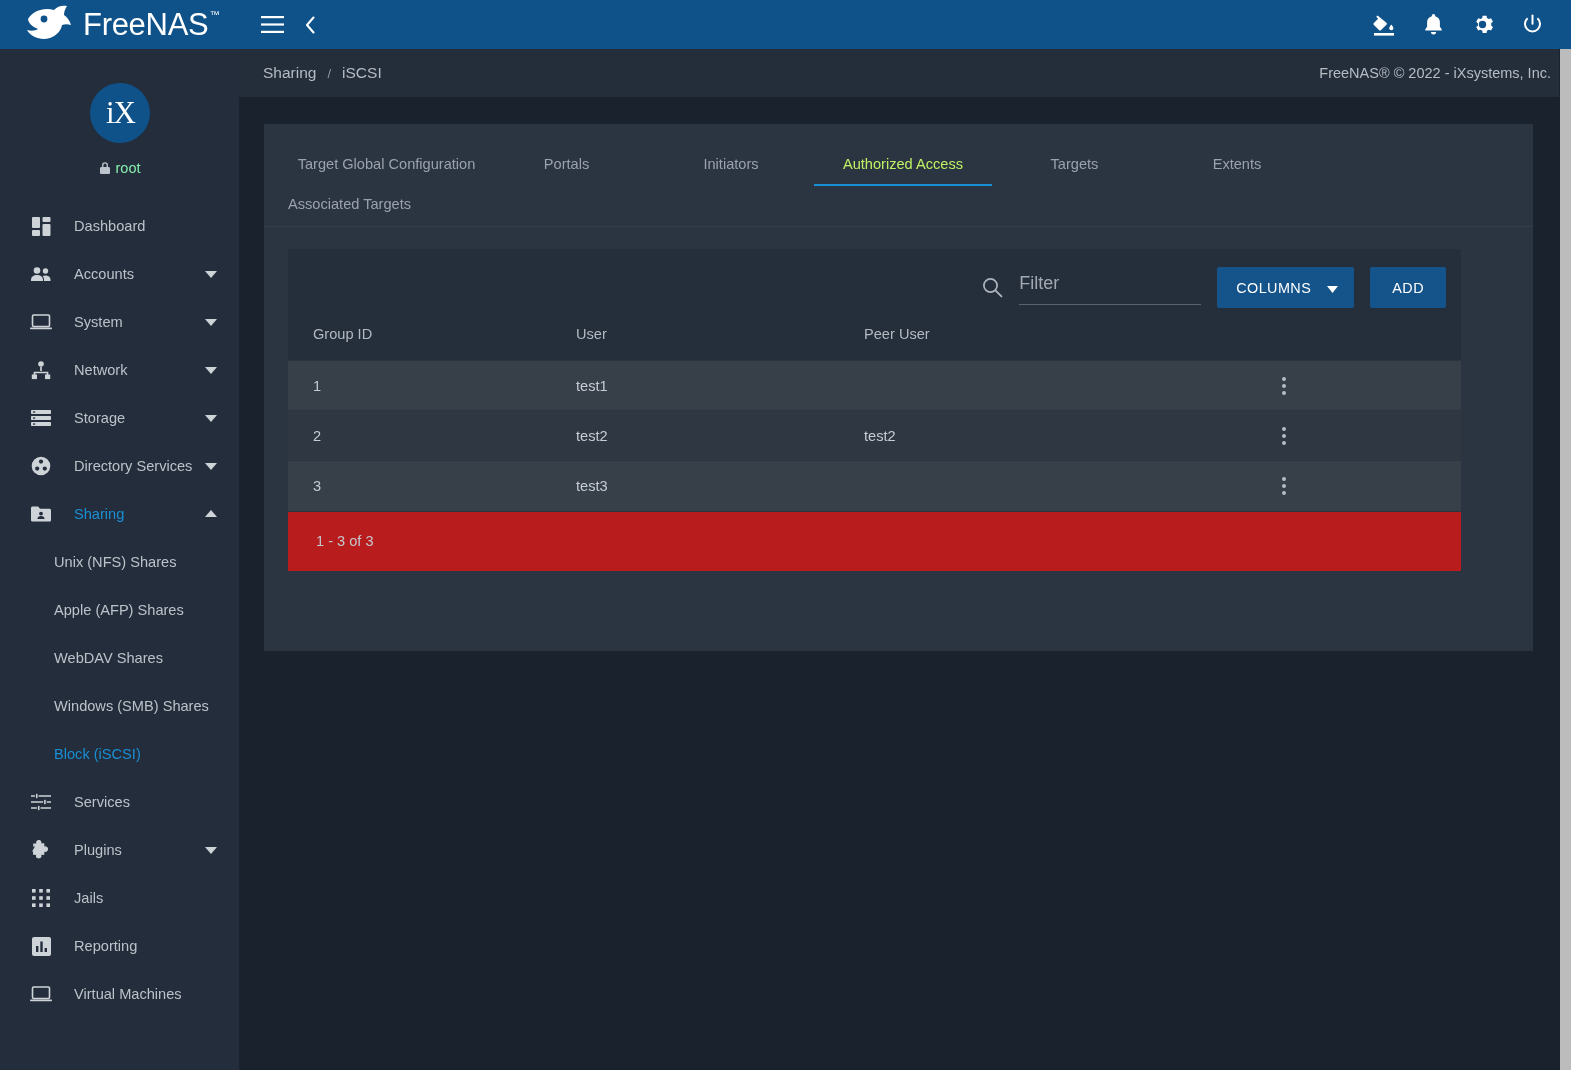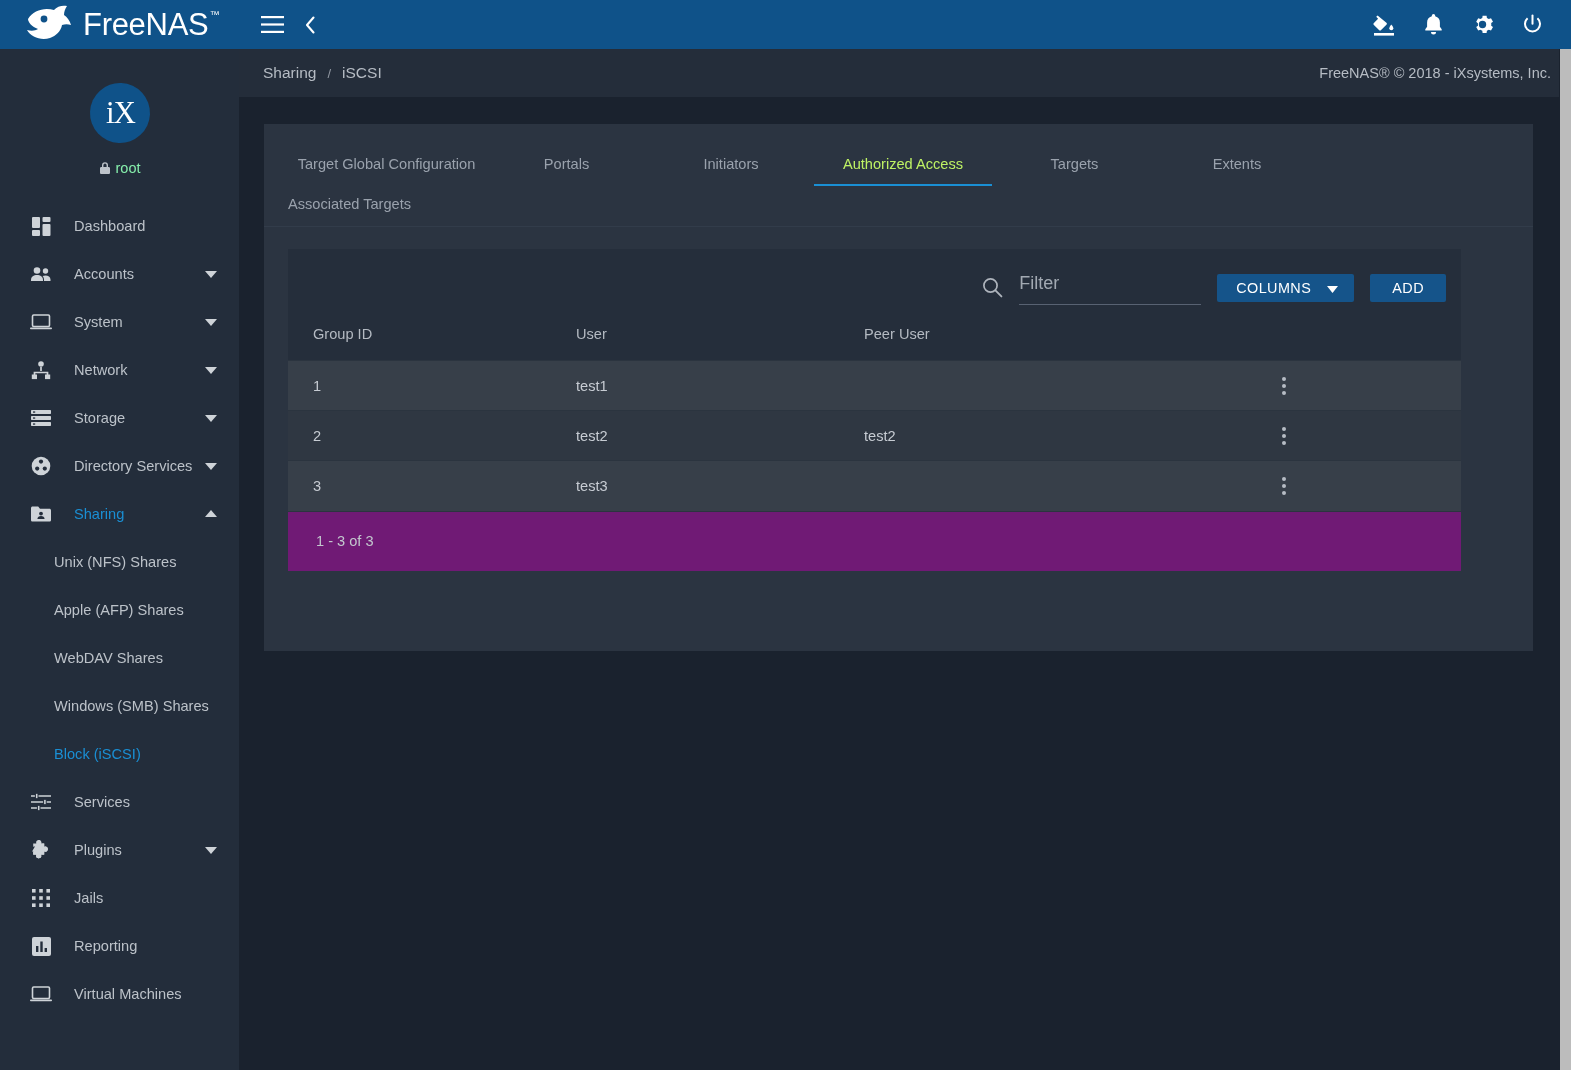--- a/index.html
+++ b/index.html
@@ -182,21 +182,21 @@
     font-size: 18px;
     font-family: "Liberation Sans", sans-serif;
     padding: 3px 0 10px 0;
     outline: none;
   }
   .filter-field::placeholder { color: #a2a9b2; }
   .btn {
     background: #15548a;
     color: #ffffff;
     border: none;
-    height: 28px;
+    height: 41px;
     font-size: 14.4px;
     letter-spacing: .45px;
     font-family: "Liberation Sans", sans-serif;
     cursor: pointer;
     display: flex; align-items: center; justify-content: center;
     border-radius: 2px;
   }
   .btn-columns { padding: 0 16px 0 19px; gap: 16px; }
   .btn-add { padding: 0 22px; }
 
@@ -233,21 +233,21 @@
   .col-menu  { width: auto; }
   .menucell { padding-right: 0; }
 
   .table-footer {
     height: 60px;
     display: flex; align-items: center;
     padding-left: 28px;
     color: #c2c7ce;
     font-size: 14.6px;
     border-top: 1px solid #2b343f;
-    background: #701a75;
+    background: #b91c1c;
   }
 
   
   .page-scrollbar {
     position: absolute; top: 49px; right: 0; width: 12px; bottom: 0;
     background: #1a222e;
   }
   .page-scrollbar .thumb {
     position: absolute; top: 0; left: 1px; width: 11px; height: 1021px;
     background: #bcbcbc;
@@ -546,21 +546,21 @@
         </span>
       </div>
     </div>
 
     <div class="breadcrumbbar">
       <div class="crumbs">
         <span class="crumb">Sharing</span>
         <span class="crumb-sep">/</span>
         <span class="crumb current">iSCSI</span>
       </div>
-      <span class="copyright">FreeNAS® © 2018 - iXsystems, Inc.</span>
+      <span class="copyright">FreeNAS® © 2022 - iXsystems, Inc.</span>
     </div>
 
     <div class="page">
       <div class="outer-card">
 
         <div class="tabbar">
           <div class="tab" style="width:197px">
             <span>Target Global Configuration</span><span class="underline"></span>
           </div>
           <div class="tab" style="width:163px">

